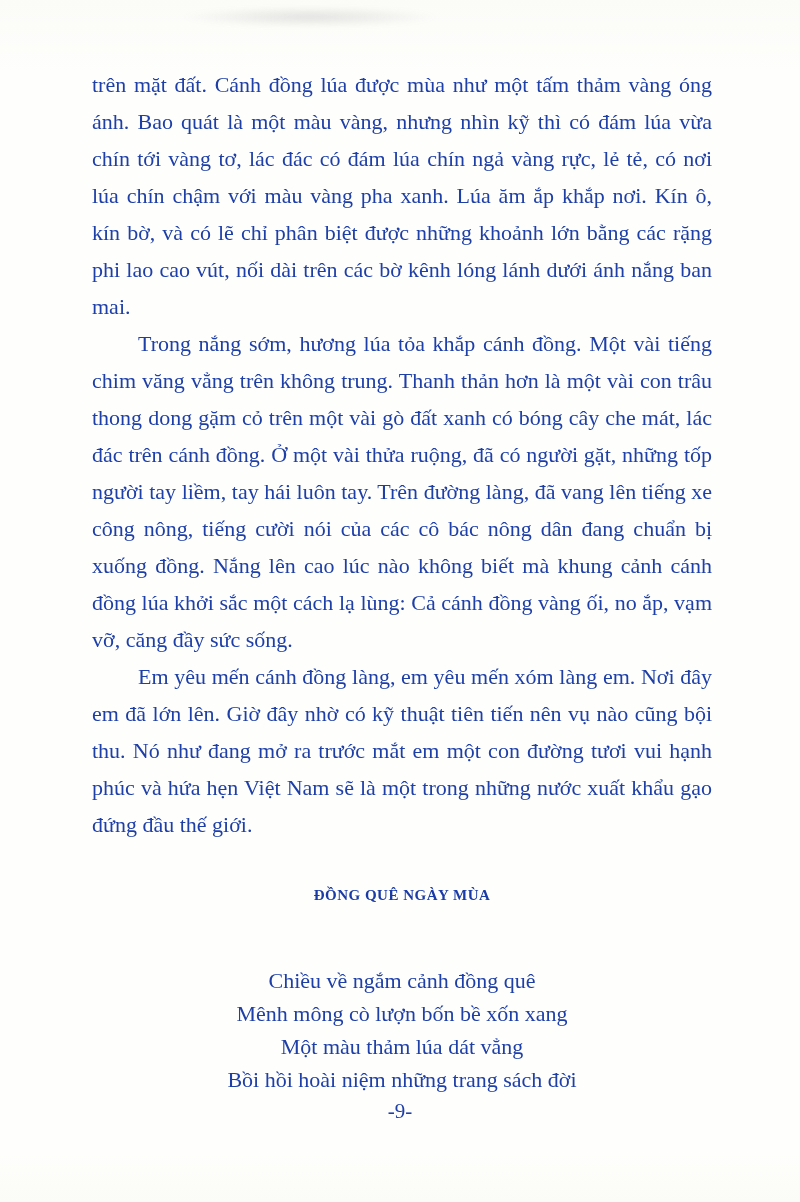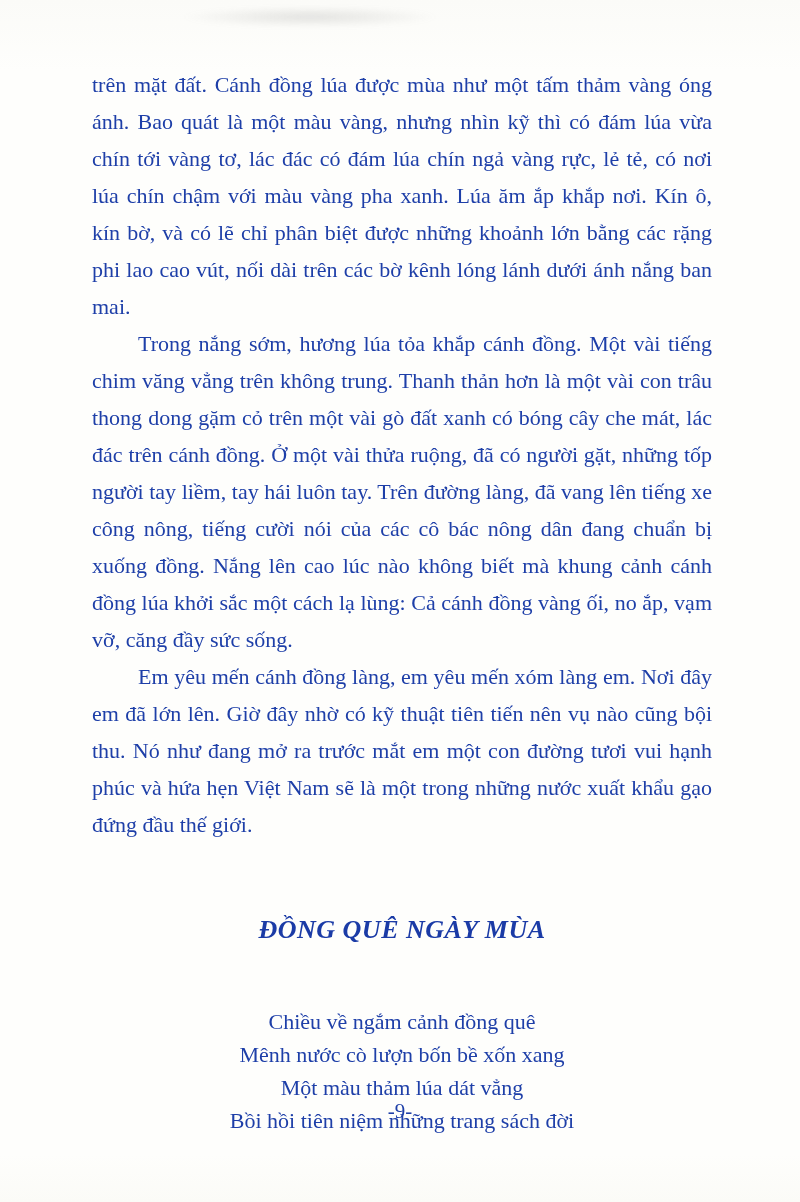--- a/index.html
+++ b/index.html
@@ -35,27 +35,26 @@
   .body-text p { margin: 0; }
   .body-text p.indent { text-indent: 46px; }
   .section-heading {
     margin-top: 42px;
     font-size: 23px;
     font-weight: bold;
     color: #1b3ba6;
     letter-spacing: 0.5px;
   }
   .poem-title {
-    margin-top: 72px;
+    margin-top: 44px;
     text-align: center;
-    font-size: 26px;
+    font-size: 15px;
     font-weight: bold;
     color: #1b3ba6;
     letter-spacing: 0.5px;
-    font-style: italic;
   }
   .poem {
     margin-top: 60px;
     text-align: center;
     font-size: 22px;
     line-height: 33px;
     color: #1e3fa8;
   }
   .stanza { margin-bottom: 42px; }
   .poem-line { display: block; }
@@ -80,21 +79,21 @@
     <p class="indent">Trong nắng sớm, hương lúa tỏa khắp cánh đồng. Một vài tiếng chim văng vẳng trên không trung. Thanh thản hơn là một vài con trâu thong dong gặm cỏ trên một vài gò đất xanh có bóng cây che mát, lác đác trên cánh đồng. Ở một vài thửa ruộng, đã có người gặt, những tốp người tay liềm, tay hái luôn tay. Trên đường làng, đã vang lên tiếng xe công nông, tiếng cười nói của các cô bác nông dân đang chuẩn bị xuống đồng. Nắng lên cao lúc nào không biết mà khung cảnh cánh đồng lúa khởi sắc một cách lạ lùng: Cả cánh đồng vàng ối, no ắp, vạm vỡ, căng đầy sức sống.</p>
     <p class="indent">Em yêu mến cánh đồng làng, em yêu mến xóm làng em. Nơi đây em đã lớn lên. Giờ đây nhờ có kỹ thuật tiên tiến nên vụ nào cũng bội thu. Nó như đang mở ra trước mắt em một con đường tươi vui hạnh phúc và hứa hẹn Việt Nam sẽ là một trong những nước xuất khẩu gạo đứng đầu thế giới.</p>
   </div>
 
 
   <div class="poem-title">ĐỒNG QUÊ NGÀY MÙA</div>
 
   <div class="poem">
     <div class="stanza">
       <span class="poem-line">Chiều về ngắm cảnh đồng quê</span>
-      <span class="poem-line">Mênh nước cò lượn bốn bề xốn xang</span>
+      <span class="poem-line">Mênh mông cò lượn bốn bề xốn xang</span>
       <span class="poem-line">Một màu thảm lúa dát vẳng</span>
-      <span class="poem-line">Bồi hồi tiên niệm những trang sách đời</span>
+      <span class="poem-line">Bồi hồi hoài niệm những trang sách đời</span>
     </div>
 
   </div>
 
   <div class="page-number">-9-</div>
 </div>
 
 </body></html>

